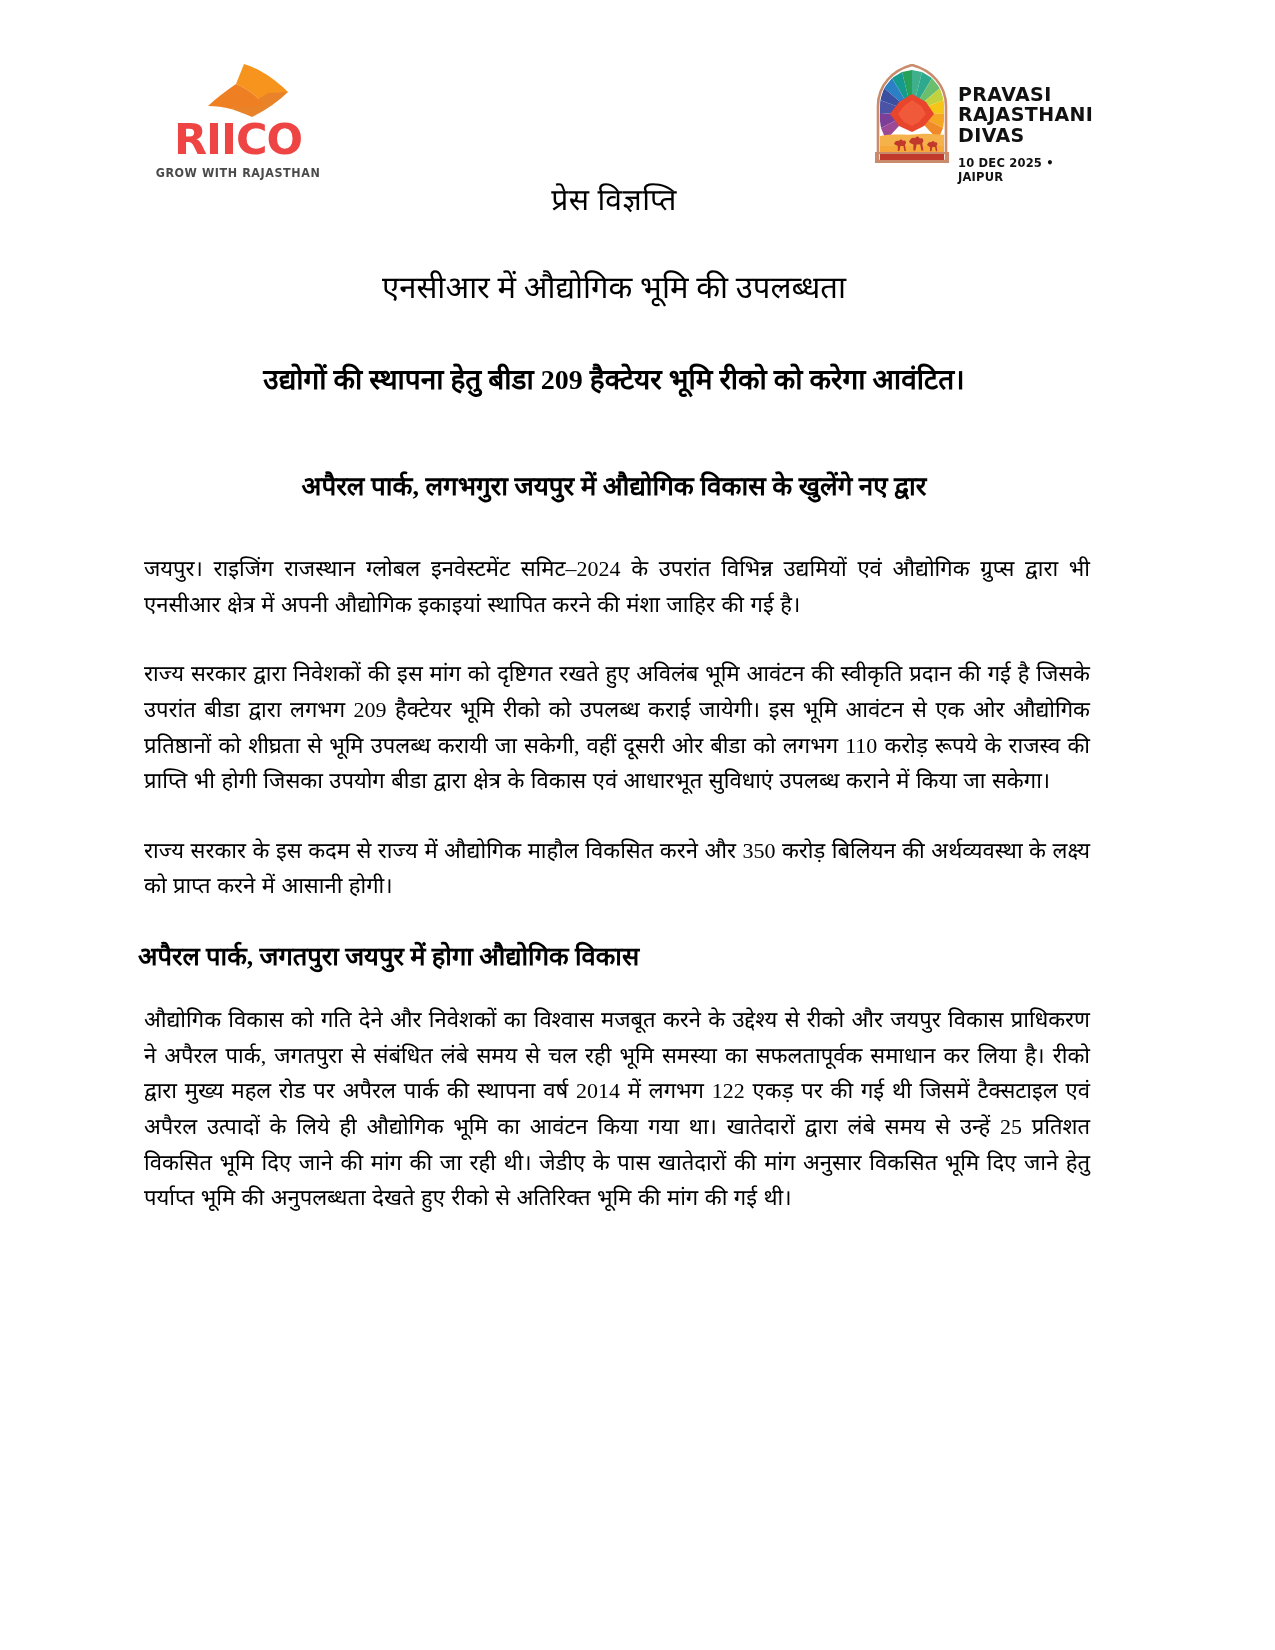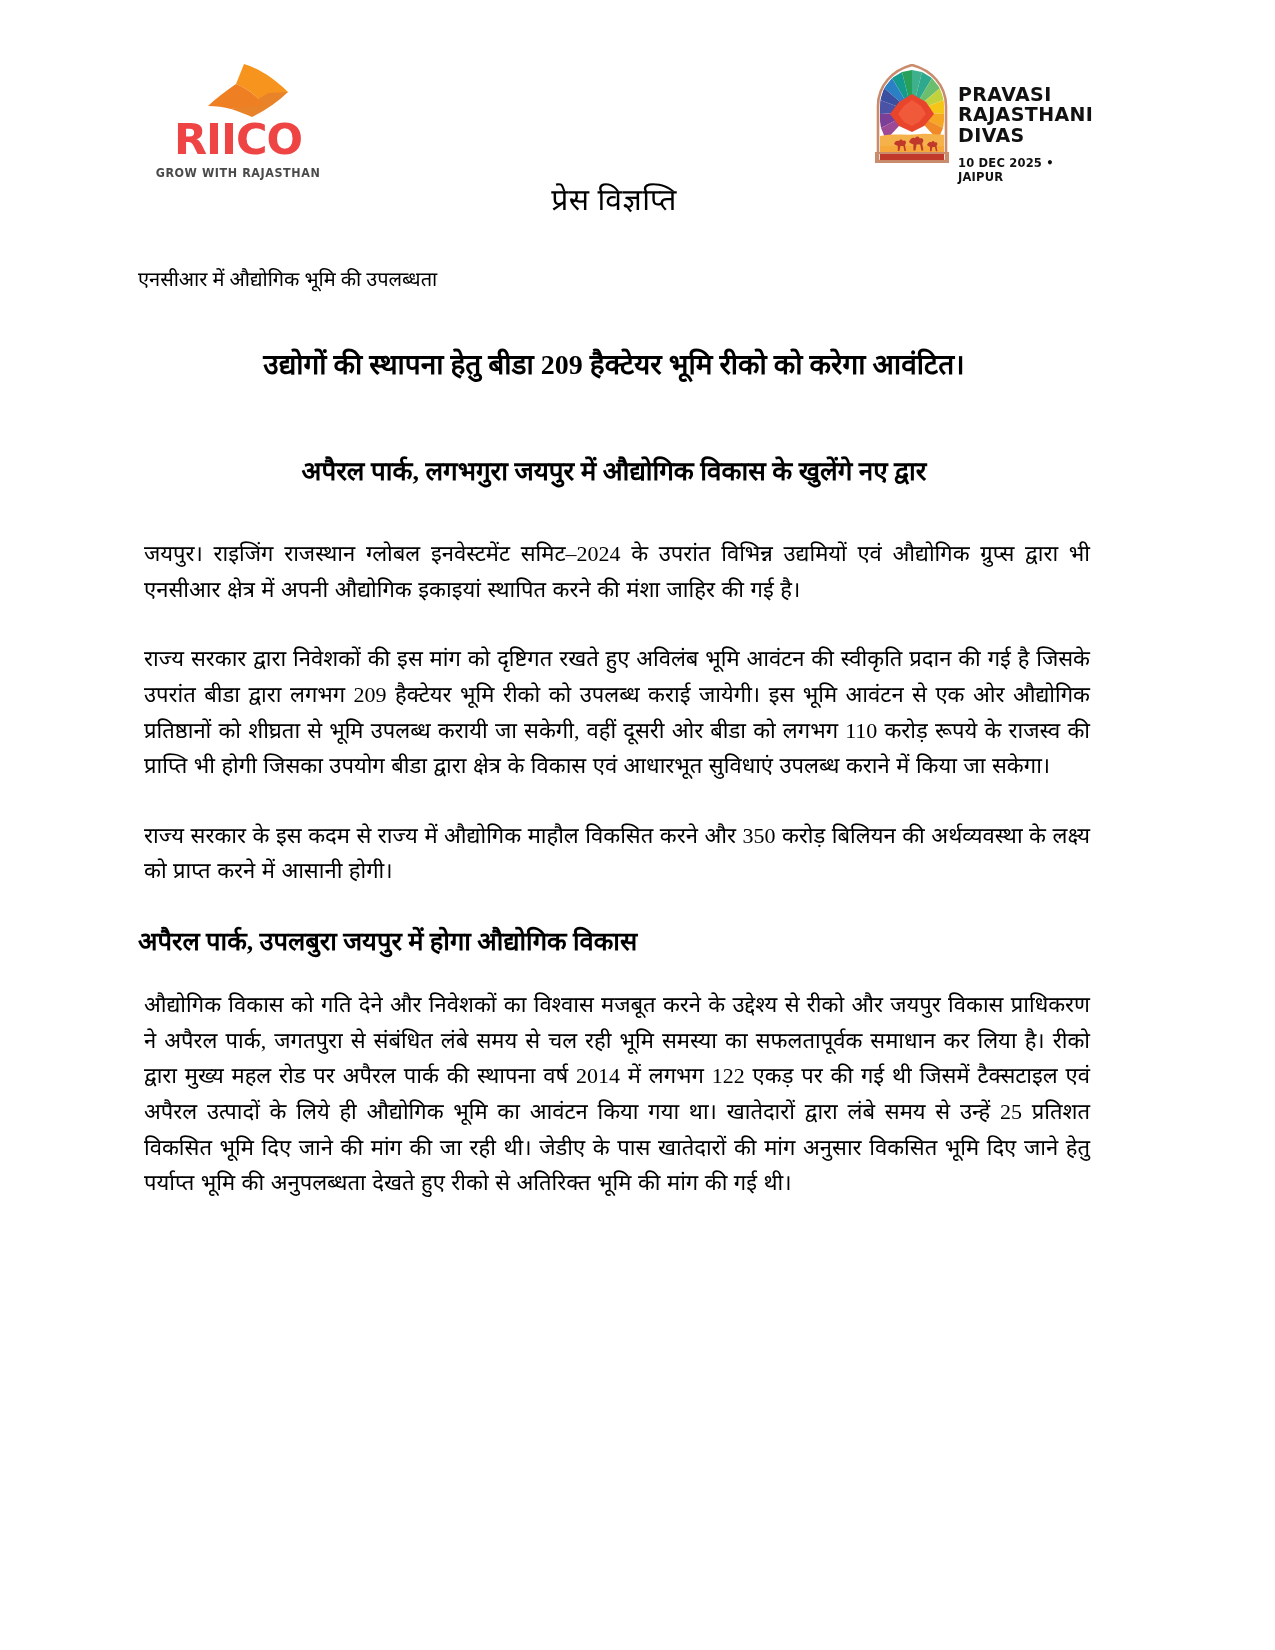--- a/index.html
+++ b/index.html
@@ -119,22 +119,22 @@
   }
 
   .doc-title {
     text-align: center;
     font-size: 30px;
     font-weight: 400;
     margin: 0 0 46px 0;
     letter-spacing: 0.5px;
   }
   .subtitle-1 {
-    text-align: left;
-    font-size: 20px;
+    text-align: center;
+    font-size: 31px;
     font-weight: 400;
     margin: 0 0 52px 0;
   }
   .subtitle-2 {
     text-align: center;
     font-size: 28px;
     font-weight: 700;
     margin: 0 0 70px 0;
   }
   .subtitle-3 {
@@ -240,18 +240,18 @@
     <div class="subtitle-2">उद्योगों की स्थापना हेतु बीडा 209 हैक्टेयर भूमि रीको को करेगा आवंटित।</div>
 
     <div class="subtitle-3">अपैरल पार्क, लगभगुरा जयपुर में औद्योगिक विकास के खुलेंगे नए द्वार</div>
 
     <p class="para">जयपुर। राइजिंग राजस्थान ग्लोबल इनवेस्टमेंट समिट–2024 के उपरांत विभिन्न उद्यमियों एवं औद्योगिक ग्रुप्स द्वारा भी एनसीआर क्षेत्र में अपनी औद्योगिक इकाइयां स्थापित करने की मंशा जाहिर की गई है।</p>
 
     <p class="para">राज्य सरकार द्वारा निवेशकों की इस मांग को दृष्टिगत रखते हुए अविलंब भूमि आवंटन की स्वीकृति प्रदान की गई है जिसके उपरांत बीडा द्वारा लगभग 209 हैक्टेयर भूमि रीको को उपलब्ध कराई जायेगी। इस भूमि आवंटन से एक ओर औद्योगिक प्रतिष्ठानों को शीघ्रता से भूमि उपलब्ध करायी जा सकेगी, वहीं दूसरी ओर बीडा को लगभग 110 करोड़ रूपये के राजस्व की प्राप्ति भी होगी जिसका उपयोग बीडा द्वारा क्षेत्र के विकास एवं आधारभूत सुविधाएं उपलब्ध कराने में किया जा सकेगा।</p>
 
     <p class="para">राज्य सरकार के इस कदम से राज्य में औद्योगिक माहौल विकसित करने और 350 करोड़ बिलियन की अर्थव्यवस्था के लक्ष्य को प्राप्त करने में आसानी होगी।</p>
 
-    <h2 class="section-head gap-before">अपैरल पार्क, उपलबुरा जयपुर में होगा औद्योगिक विकास</h2>
+    <h2 class="section-head gap-before">अपैरल पार्क, जगतपुरा जयपुर में होगा औद्योगिक विकास</h2>
 
     <p class="para">औद्योगिक विकास को गति देने और निवेशकों का विश्वास मजबूत करने के उद्देश्य से रीको और जयपुर विकास प्राधिकरण ने अपैरल पार्क, जगतपुरा से संबंधित लंबे समय से चल रही भूमि समस्या का सफलतापूर्वक समाधान कर लिया है। रीको द्वारा मुख्य महल रोड पर अपैरल पार्क की स्थापना वर्ष 2014 में लगभग 122 एकड़ पर की गई थी जिसमें टैक्सटाइल एवं अपैरल उत्पादों के लिये ही औद्योगिक भूमि का आवंटन किया गया था। खातेदारों द्वारा लंबे समय से उन्हें 25 प्रतिशत विकसित भूमि दिए जाने की मांग की जा रही थी। जेडीए के पास खातेदारों की मांग अनुसार विकसित भूमि दिए जाने हेतु पर्याप्त भूमि की अनुपलब्धता देखते हुए रीको से अतिरिक्त भूमि की मांग की गई थी।</p>
 
   </div>
 </div>
 
 </body></html>

